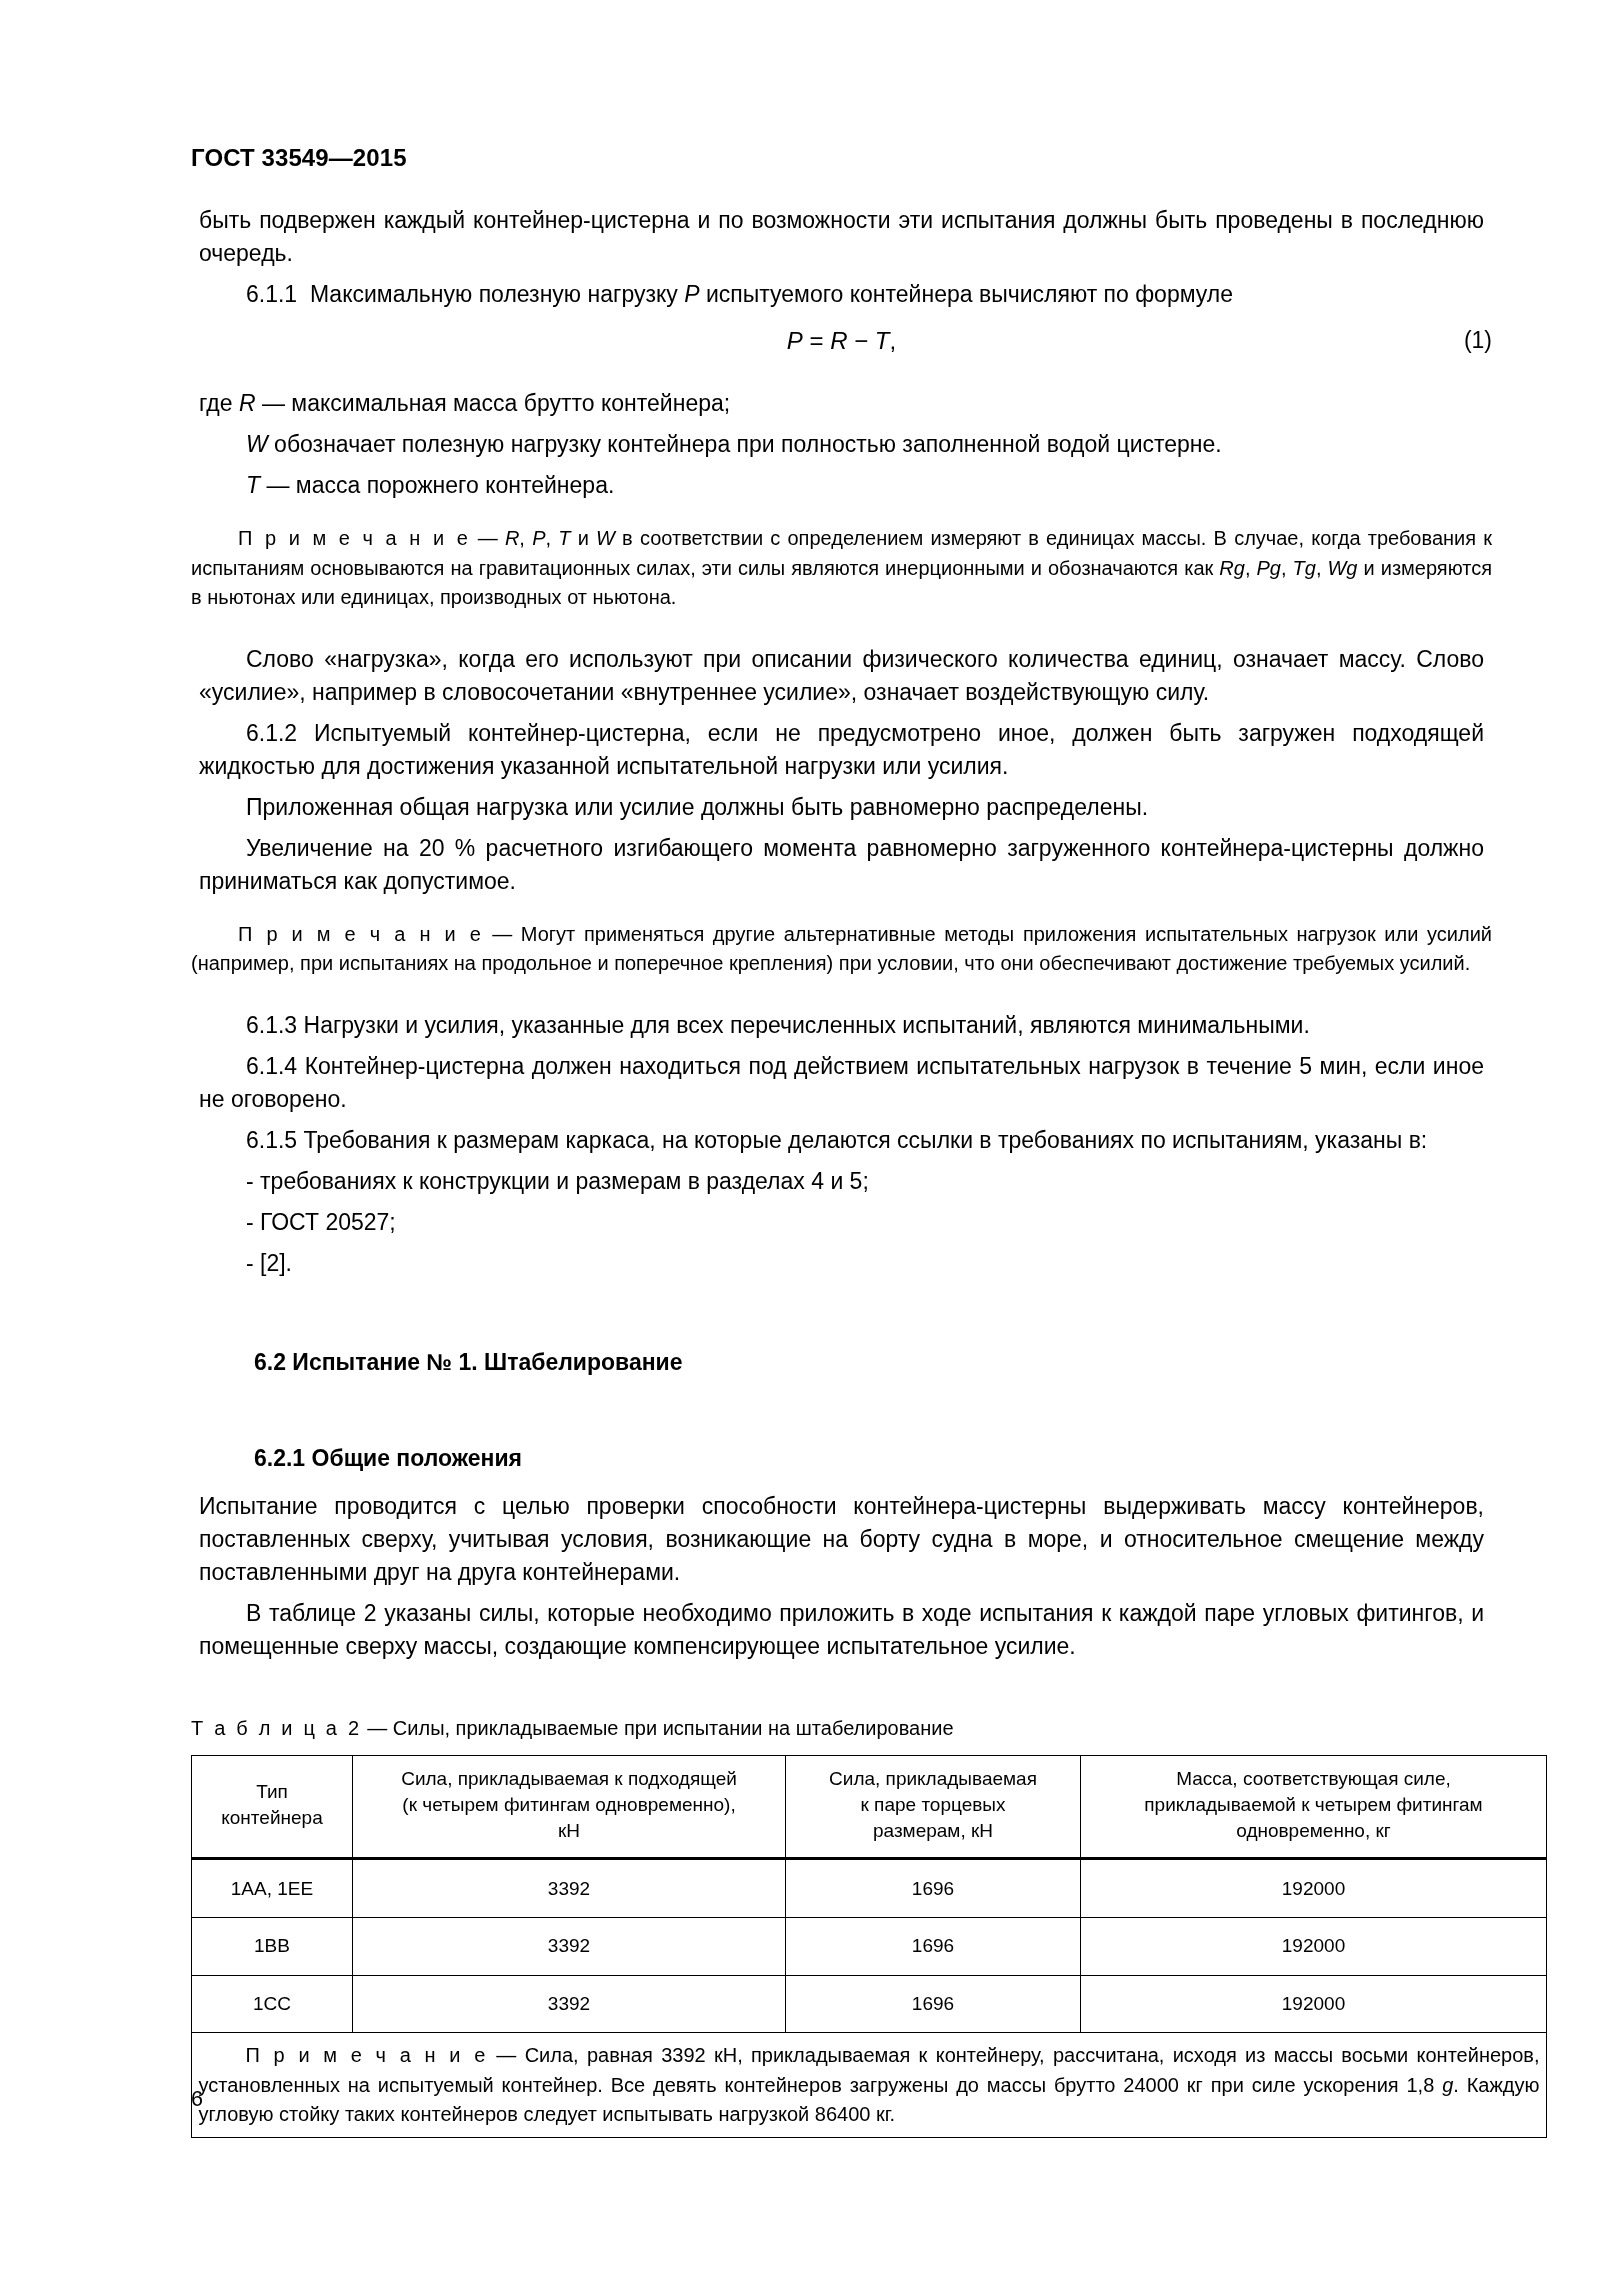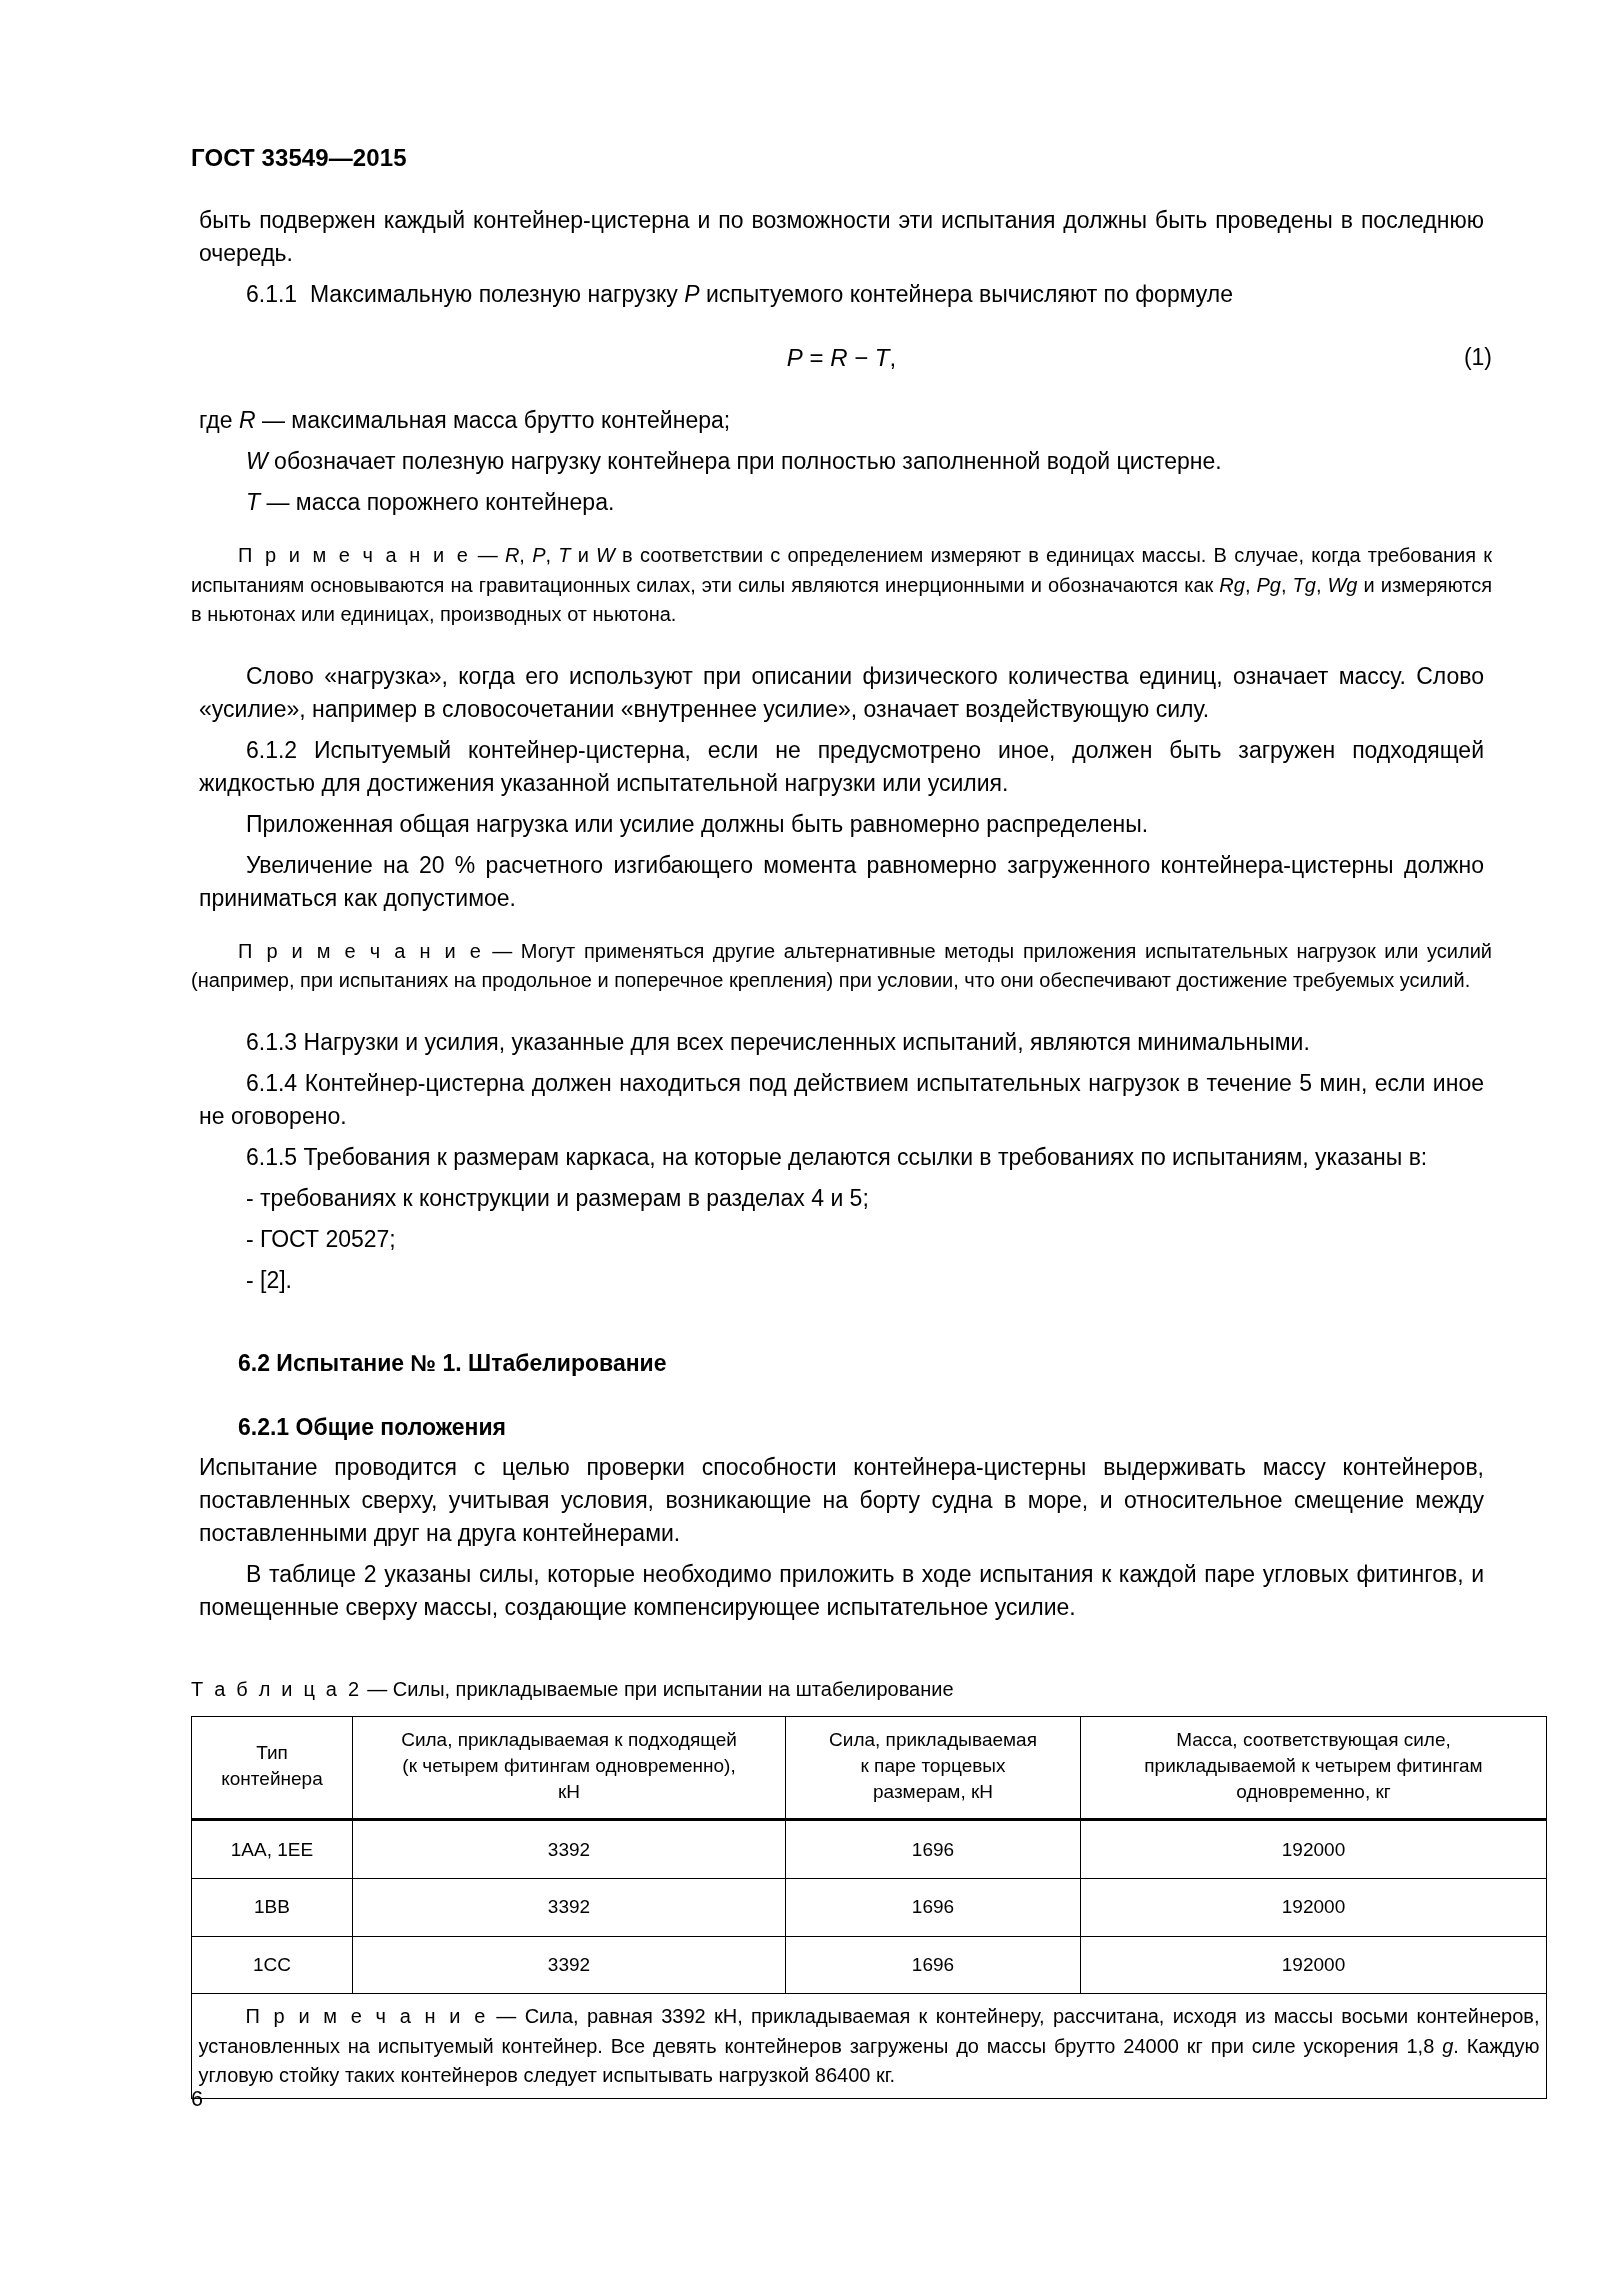--- a/index.html
+++ b/index.html
@@ -41,21 +41,21 @@
     text-align: justify;
     text-justify: inter-word;
     hyphens: none;
   }
   p.cont { text-indent: 0; }
   p.ind { text-indent: 47px; }
 
   .formula-row {
     position: relative;
     height: 55px;
-    margin-top: 30px;
+    margin-top: 13px;
     margin-bottom: 2.6px;
   }
   .formula {
     position: absolute;
     left: 0; right: 0;
     text-align: center;
     font-size: 24px;
     line-height: 33px;
   }
   .formula i { font-style: italic; }
@@ -84,21 +84,21 @@
 
   .gap-s { height: 14.4px; }
   .gap-m { height: 22px; }
   .gap-l { height: 33px; }
   .gap-xl { height: 43px; }
 
   h3.head {
     font-size: 23px;
     line-height: 31px;
     font-weight: bold;
-    margin: 0;
+    margin: 16px;
     text-indent: 47px;
   }
 
   .tbl-caption {
     font-size: 20px;
     line-height: 29px;
     margin: 0;
   }
   .tbl-caption .lbl { letter-spacing: 2.7px; }
 

